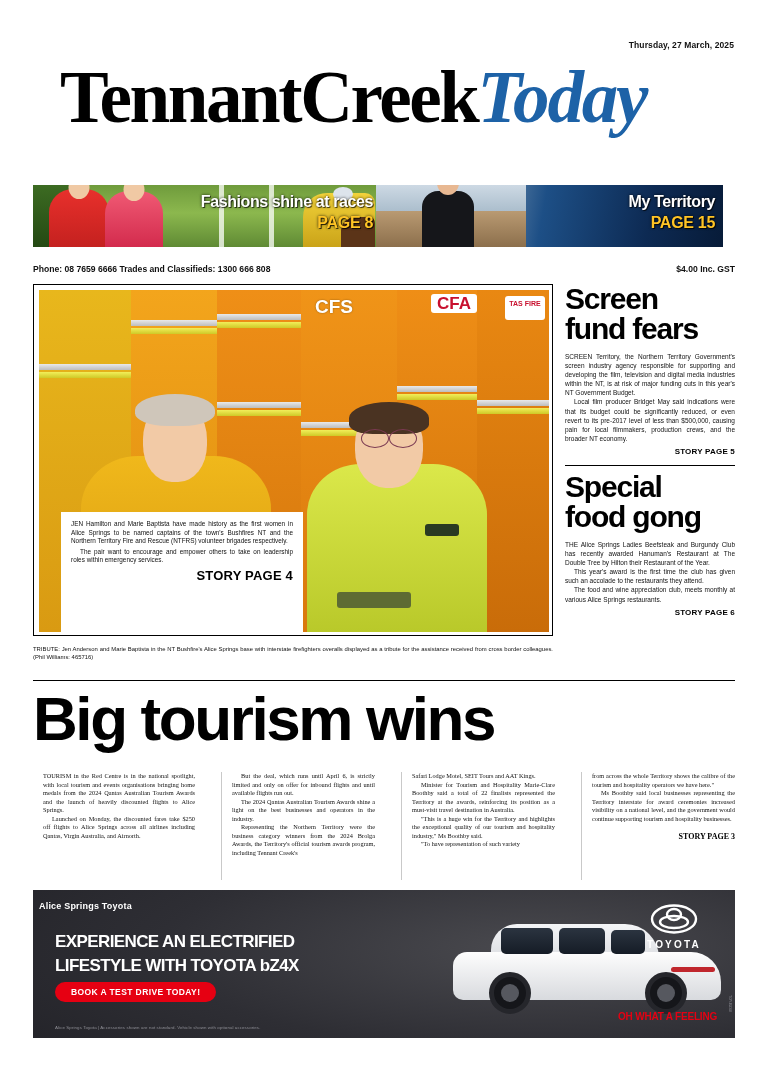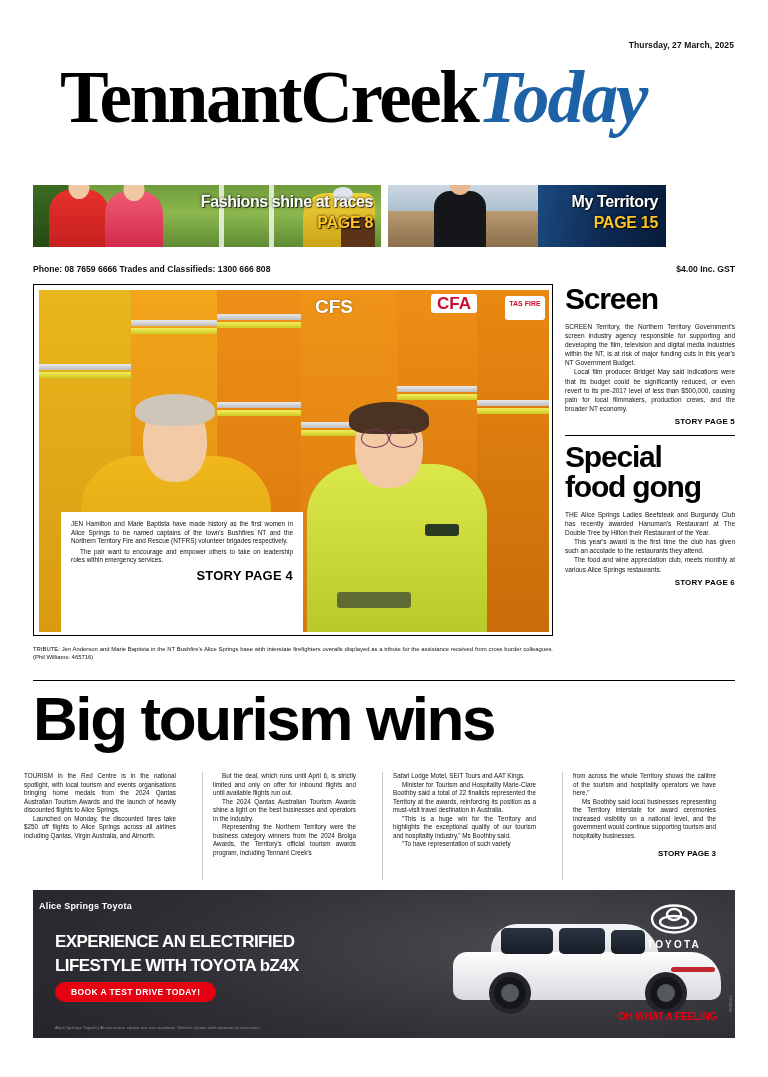--- a/index.html
+++ b/index.html
@@ -16,21 +16,21 @@
   .masthead{
     position:absolute;left:60px;top:56px;width:660px;height:78px;
     font-family:"Liberation Serif", serif;white-space:nowrap;
   }
   .mh-a{font-size:73px;font-weight:bold;color:#000;letter-spacing:-2.4px;line-height:78px;}
   .mh-b{font-size:73px;font-weight:bold;font-style:italic;color:#1d62a7;letter-spacing:-2.2px;margin-top:16px;}
   
   .promos{position:absolute;left:33px;top:140px;width:702px;height:118px;}
   .promo{position:absolute;top:45px;height:62px;overflow:hidden;}
   .promo.left{left:0;width:348px;}
-  .promo.right{left:355px;width:278px;}
+  .promo.right{left:343px;width:347px;}
   .promo-head{
     position:absolute;right:8px;top:8px;z-index:6;text-align:right;
     font-size:16px;font-weight:bold;color:#fff;letter-spacing:-.4px;
     text-shadow:0 0 3px rgba(0,0,0,.85),1px 1px 0 rgba(0,0,0,.6);
   }
   .promo-page{
     position:absolute;right:8px;top:29px;z-index:6;text-align:right;
     font-size:16px;font-weight:bold;color:#ffc425;letter-spacing:-.3px;
     text-shadow:0 0 3px rgba(0,0,0,.9),1px 1px 0 rgba(0,0,0,.7);
   }
@@ -89,22 +89,22 @@
   .rcol p{margin:0;font-size:6.5px;line-height:9.1px;color:#111;text-align:justify;}
   .rcol p.ind{text-indent:9px;}
   .rcol .sp{display:block;text-align:right;font-size:8px;font-weight:bold;
     margin-top:4px;letter-spacing:.2px;}
   .rule{border-top:1px solid #000;margin:9px 0 6px 0;}
   
   .bigrule{position:absolute;left:33px;top:680px;width:702px;border-top:1px solid #000;}
   .bighead{position:absolute;left:33px;top:688px;width:702px;
     font-size:62px;line-height:62px;font-weight:bold;color:#000;letter-spacing:-2.4px;}
   
-  .cols{position:absolute;left:24px;top:772px;width:702px;height:108px;
-    display:flex;gap:16px;}
+  .cols{position:absolute;left:43px;top:772px;width:702px;height:108px;
+    display:flex;gap:16px;font-family:Liberation Serif, serif;}
   .col{width:168px;padding-right:10px;box-sizing:content-box;position:relative;}
   .col + .col{border-left:1px solid #c9c9c9;padding-left:10px;width:158px;}
   .col p{margin:0;font-size:6.3px;line-height:8.5px;color:#111;text-align:justify;}
   .col p.ind{text-indent:9px;}
   .col .sp{display:block;text-align:right;font-size:8px;font-weight:bold;margin-top:9px;}
   
   .ad{position:absolute;left:33px;top:890px;width:702px;height:148px;
     overflow:hidden;background:
       radial-gradient(120% 150% at 72% 40%, #4a4a4f 0%, #2e2e34 45%, #1b1b20 100%);}
   .ad-brandline{position:absolute;left:6px;top:11px;font-size:9px;font-weight:bold;
@@ -248,20 +248,21 @@
         <p class="ind">The pair want to encourage and empower others to take on leadership roles within emergency services.</p>
         <span class="sp">STORY PAGE 4</span>
       </div>
     </div>
   </div>
 
   <div class="photocred">TRIBUTE: Jen Anderson and Marie Baptista in the NT Bushfire's Alice Springs base with interstate firefighters overalls displayed as a tribute for the assistance received from cross border colleagues. (Phil Williams: 465716)</div>
 
   <div class="rcol">
     <h2>Screen</h2>
+    <h2>fund fears</h2>
     <div style="height:8px;"></div>
     <p>SCREEN Territory, the Northern Territory Government's screen industry agency responsible for supporting and developing the film, television and digital media industries within the NT, is at risk of major funding cuts in this year's NT Government Budget.</p>
     <p class="ind">Local film producer Bridget May said indications were that its budget could be significantly reduced, or even revert to its pre-2017 level of less than $500,000, causing pain for local filmmakers, production crews, and the broader NT economy.</p>
     <span class="sp">STORY PAGE 5</span>
 
     <div class="rule"></div>
 
     <h2>Special</h2>
     <h2>food gong</h2>
     <div style="height:8px;"></div>

